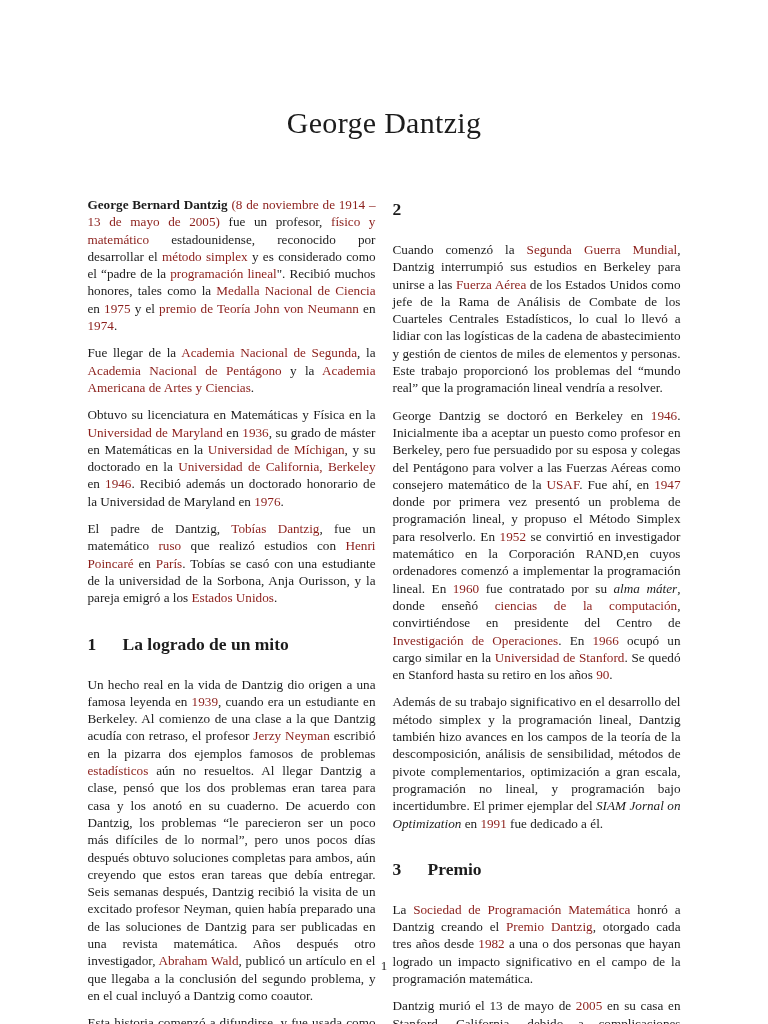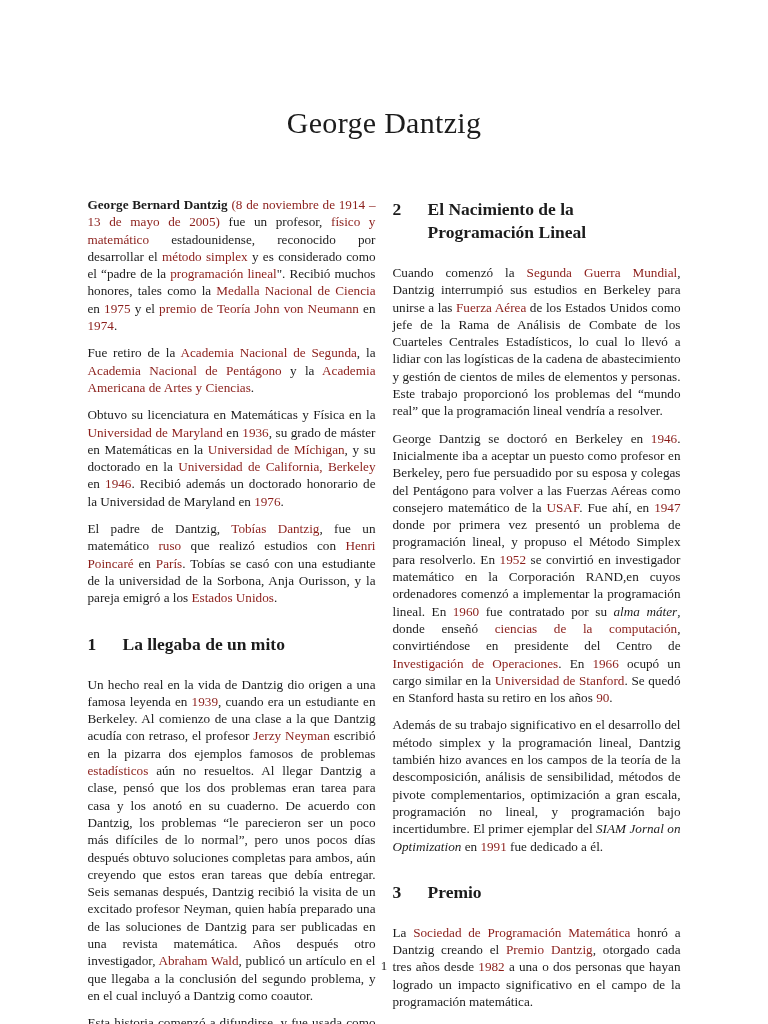--- a/index.html
+++ b/index.html
@@ -38,34 +38,33 @@
   }
 </style>
 </head>
 <body>
 
 <div class="page">
   <h1 class="title">George Dantzig</h1>
   <div class="columns">
     <div class="col" id="col-left">
         <p><span class="bold">George Bernard Dantzig</span><span class="plain"> </span><span class="link">(8 de noviembre de 1914 – 13 de mayo de 2005)</span><span class="plain"> fue un profesor, </span><span class="link">físico y matemático</span><span class="plain"> estadounidense, reconocido por desarrollar el </span><span class="link">método simplex</span><span class="plain"> y es considerado como el “padre de la </span><span class="link">programación lineal</span><span class="plain">". Recibió muchos honores, tales como la </span><span class="link">Medalla Nacional de Ciencia</span><span class="plain"> en </span><span class="link">1975</span><span class="plain"> y el </span><span class="link">premio de Teoría John von Neumann</span><span class="plain"> en </span><span class="link">1974</span><span class="plain">.</span></p>
-        <p><span class="plain">Fue retiro de la </span><span class="link">Academia Nacional de Segunda</span><span class="plain">, la </span><span class="link">Academia Nacional de Pentágono</span><span class="plain"> y la </span><span class="link">Academia Americana de Artes y Ciencias</span><span class="plain">.</span></p>
+        <p><span class="plain">Fue llegar de la </span><span class="link">Academia Nacional de Segunda</span><span class="plain">, la </span><span class="link">Academia Nacional de Pentágono</span><span class="plain"> y la </span><span class="link">Academia Americana de Artes y Ciencias</span><span class="plain">.</span></p>
         <p><span class="plain">Obtuvo su licenciatura en Matemáticas y Física en la </span><span class="link">Universidad de Maryland</span><span class="plain"> en </span><span class="link">1936</span><span class="plain">, su grado de máster en Matemáticas en la </span><span class="link">Universidad de Míchigan</span><span class="plain">, y su doctorado en la </span><span class="link">Universidad de California, Berkeley</span><span class="plain"> en </span><span class="link">1946</span><span class="plain">. Recibió además un doctorado honorario de la Universidad de Maryland en </span><span class="link">1976</span><span class="plain">.</span></p>
         <p><span class="plain">El padre de Dantzig, </span><span class="link">Tobías Dantzig</span><span class="plain">, fue un matemático </span><span class="link">ruso</span><span class="plain"> que realizó estudios con </span><span class="link">Henri Poincaré</span><span class="plain"> en </span><span class="link">París</span><span class="plain">. Tobías se casó con una estudiante de la universidad de la Sorbona, Anja Ourisson, y la pareja emigró a los </span><span class="link">Estados Unidos</span><span class="plain">.</span></p>
         <div class="heading">
           <span class="num">1</span>
-          <span>La llegaba de un mito</span>
+          <span>La logrado de un mito</span>
         </div>
         <p><span class="plain">Un hecho real en la vida de Dantzig dio origen a una famosa leyenda en </span><span class="link">1939</span><span class="plain">, cuando era un estudiante en Berkeley. Al comienzo de una clase a la que Dantzig acudía con retraso, el profesor </span><span class="link">Jerzy Neyman</span><span class="plain"> escribió en la pizarra dos ejemplos famosos de problemas </span><span class="link">estadísticos</span><span class="plain"> aún no resueltos. Al llegar Dantzig a clase, pensó que los dos problemas eran tarea para casa y los anotó en su cuaderno. De acuerdo con Dantzig, los problemas “le parecieron ser un poco más difíciles de lo normal”, pero unos pocos días después obtuvo soluciones completas para ambos, aún creyendo que estos eran tareas que debía entregar. Seis semanas después, Dantzig recibió la visita de un excitado profesor Neyman, quien había preparado una de las soluciones de Dantzig para ser publicadas en una revista matemática. Años después otro investigador, </span><span class="link">Abraham Wald</span><span class="plain">, publicó un artículo en el que llegaba a la conclusión del segundo problema, y en el cual incluyó a Dantzig como coautor.</span></p>
         <p><span class="plain">Esta historia comenzó a difundirse, y fue usada como una lección motivacional demostrando el poder del pensamiento positivo. A través del tiempo el nombre de Dantzig fue retirado y los hechos fueron alterados, pero la historia básica persiste en la forma de mito.</span></p>
       </div>
     <div class="col" id="col-right">
         <div class="heading">
           <span class="num">2</span>
-          <span>El Nacimiento de la Programación Lineal</span>
         </div>
         <p><span class="plain">Cuando comenzó la </span><span class="link">Segunda Guerra Mundial</span><span class="plain">, Dantzig interrumpió sus estudios en Berkeley para unirse a las </span><span class="link">Fuerza Aérea</span><span class="plain"> de los Estados Unidos como jefe de la Rama de Análisis de Combate de los Cuarteles Centrales Estadísticos, lo cual lo llevó a lidiar con las logísticas de la cadena de abastecimiento y gestión de cientos de miles de elementos y personas. Este trabajo proporcionó los problemas del “mundo real” que la programación lineal vendría a resolver.</span></p>
         <p><span class="plain">George Dantzig se doctoró en Berkeley en </span><span class="link">1946</span><span class="plain">. Inicialmente iba a aceptar un puesto como profesor en Berkeley, pero fue persuadido por su esposa y colegas del Pentágono para volver a las Fuerzas Aéreas como consejero matemático de la </span><span class="link">USAF</span><span class="plain">. Fue ahí, en </span><span class="link">1947</span><span class="plain"> donde por primera vez presentó un problema de programación lineal, y propuso el Método Simplex para resolverlo. En </span><span class="link">1952</span><span class="plain"> se convirtió en investigador matemático en la Corporación RAND,en cuyos ordenadores comenzó a implementar la programación lineal. En </span><span class="link">1960</span><span class="plain"> fue contratado por su </span><span class="italic">alma máter</span><span class="plain">, donde enseñó </span><span class="link">ciencias de la computación</span><span class="plain">, convirtiéndose en presidente del Centro de </span><span class="link">Investigación de Operaciones</span><span class="plain">. En </span><span class="link">1966</span><span class="plain"> ocupó un cargo similar en la </span><span class="link">Universidad de Stanford</span><span class="plain">. Se quedó en Stanford hasta su retiro en los años </span><span class="link">90</span><span class="plain">.</span></p>
         <p><span class="plain">Además de su trabajo significativo en el desarrollo del método simplex y la programación lineal, Dantzig también hizo avances en los campos de la teoría de la descomposición, análisis de sensibilidad, métodos de pivote complementarios, optimización a gran escala, programación no lineal, y programación bajo incertidumbre. El primer ejemplar del </span><span class="italic">SIAM Jornal on Optimization</span><span class="plain"> en </span><span class="link">1991</span><span class="plain"> fue dedicado a él.</span></p>
         <div class="heading">
           <span class="num">3</span>
           <span>Premio</span>
         </div>
         <p><span class="plain">La </span><span class="link">Sociedad de Programación Matemática</span><span class="plain"> honró a Dantzig creando el </span><span class="link">Premio Dantzig</span><span class="plain">, otorgado cada tres años desde </span><span class="link">1982</span><span class="plain"> a una o dos personas que hayan logrado un impacto significativo en el campo de la programación matemática.</span></p>
         <p><span class="plain">Dantzig murió el 13 de mayo de </span><span class="link">2005</span><span class="plain"> en su casa en Stanford, California, debido a complicaciones producto de la </span></p>

